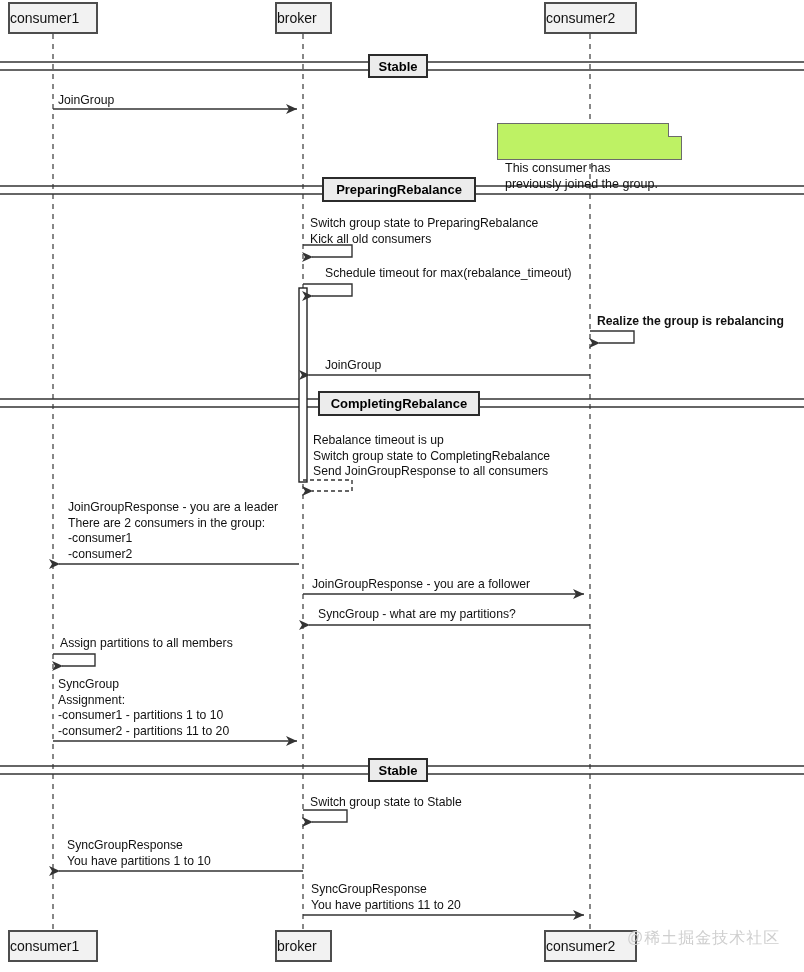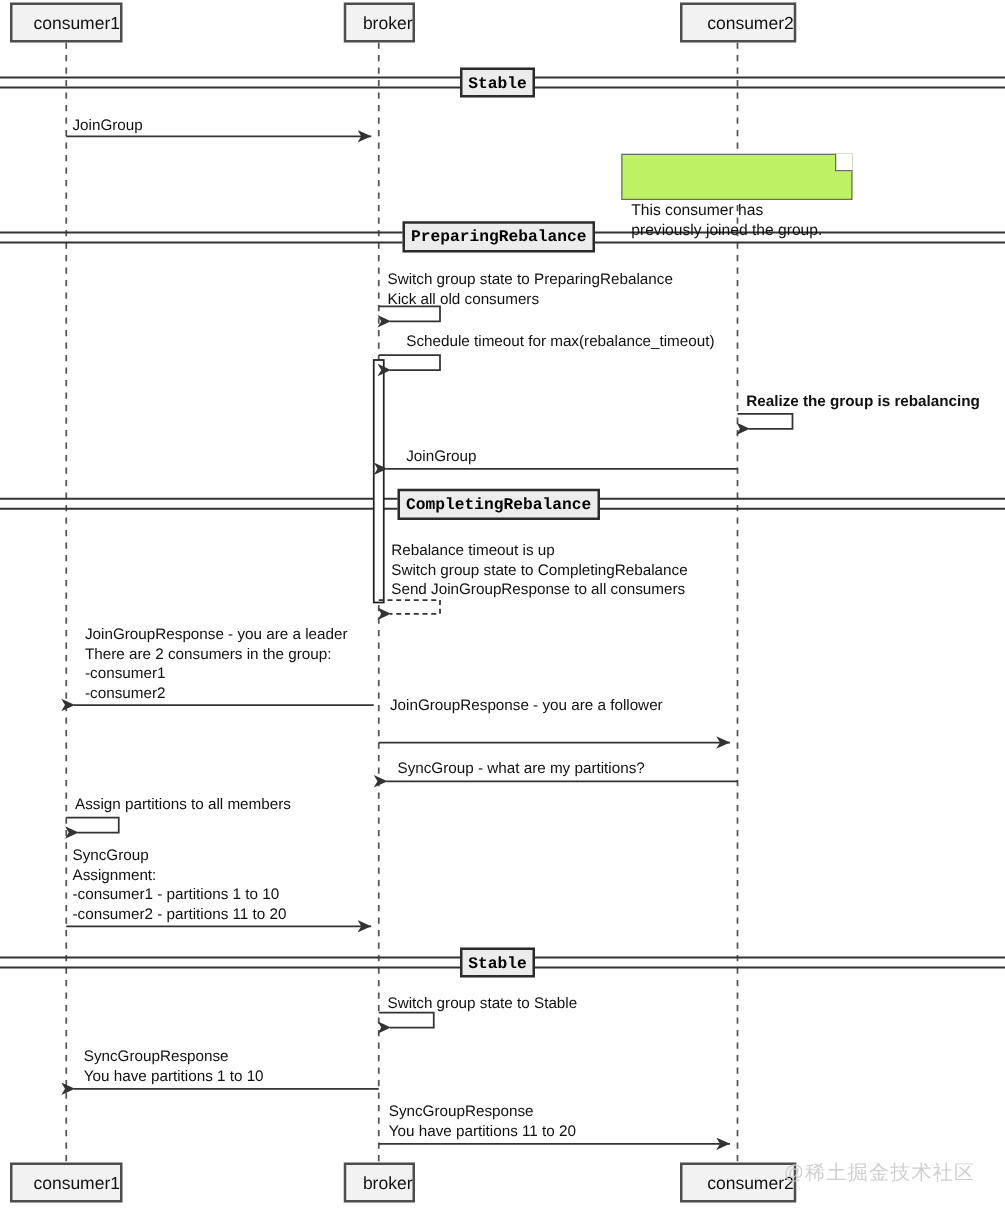--- a/index.html
+++ b/index.html
@@ -26,38 +26,36 @@
   }
   .participant-box {
     position: absolute;
     box-sizing: border-box;
     background: #f2f2f2;
     border: 2px solid #4d4d4d;
     font-size: 14px;
     color: #111111;
     display: flex;
     align-items: center;
-    justify-content: flex-end;
+    justify-content: flex-start;
     line-height: 1;
-    padding-left: 40px;
   }
   .state-box {
     position: absolute;
     box-sizing: border-box;
     background: #ececec;
     border: 2px solid #2b2b2b;
     font-size: 13px;
     font-weight: bold;
     color: #000000;
     display: flex;
     align-items: center;
     justify-content: center;
     line-height: 1;
     z-index: 6;
-    font-family: Liberation Mono, monospace;
   }
   .note-box {
     position: absolute;
     box-sizing: border-box;
     background: #bef264;
     border: 1px solid #6b6b6b;
     font-size: 12.5px;
     color: #111111;
     padding: 4px 7px 4px 7px;
     line-height: 1.28;
@@ -209,21 +207,21 @@
 
   <div class="msg-label" style="left:313px; top:433px;">Rebalance timeout is up
 Switch group state to CompletingRebalance
 Send JoinGroupResponse to all consumers</div>
 
   <div class="msg-label" style="left:68px; top:500px;">JoinGroupResponse - you are a leader
 There are 2 consumers in the group:
 -consumer1
 -consumer2</div>
 
-  <div class="msg-label" style="left:312px; top:557px;">JoinGroupResponse - you are a follower</div>
+  <div class="msg-label" style="left:312px; top:577px;">JoinGroupResponse - you are a follower</div>
 
   <div class="msg-label" style="left:318px; top:607px;">SyncGroup - what are my partitions?</div>
 
   <div class="msg-label" style="left:60px; top:636px;">Assign partitions to all members</div>
 
   <div class="msg-label" style="left:58px; top:677px;">SyncGroup
 Assignment:
 -consumer1 - partitions 1 to 10
 -consumer2 - partitions 11 to 20</div>
 

